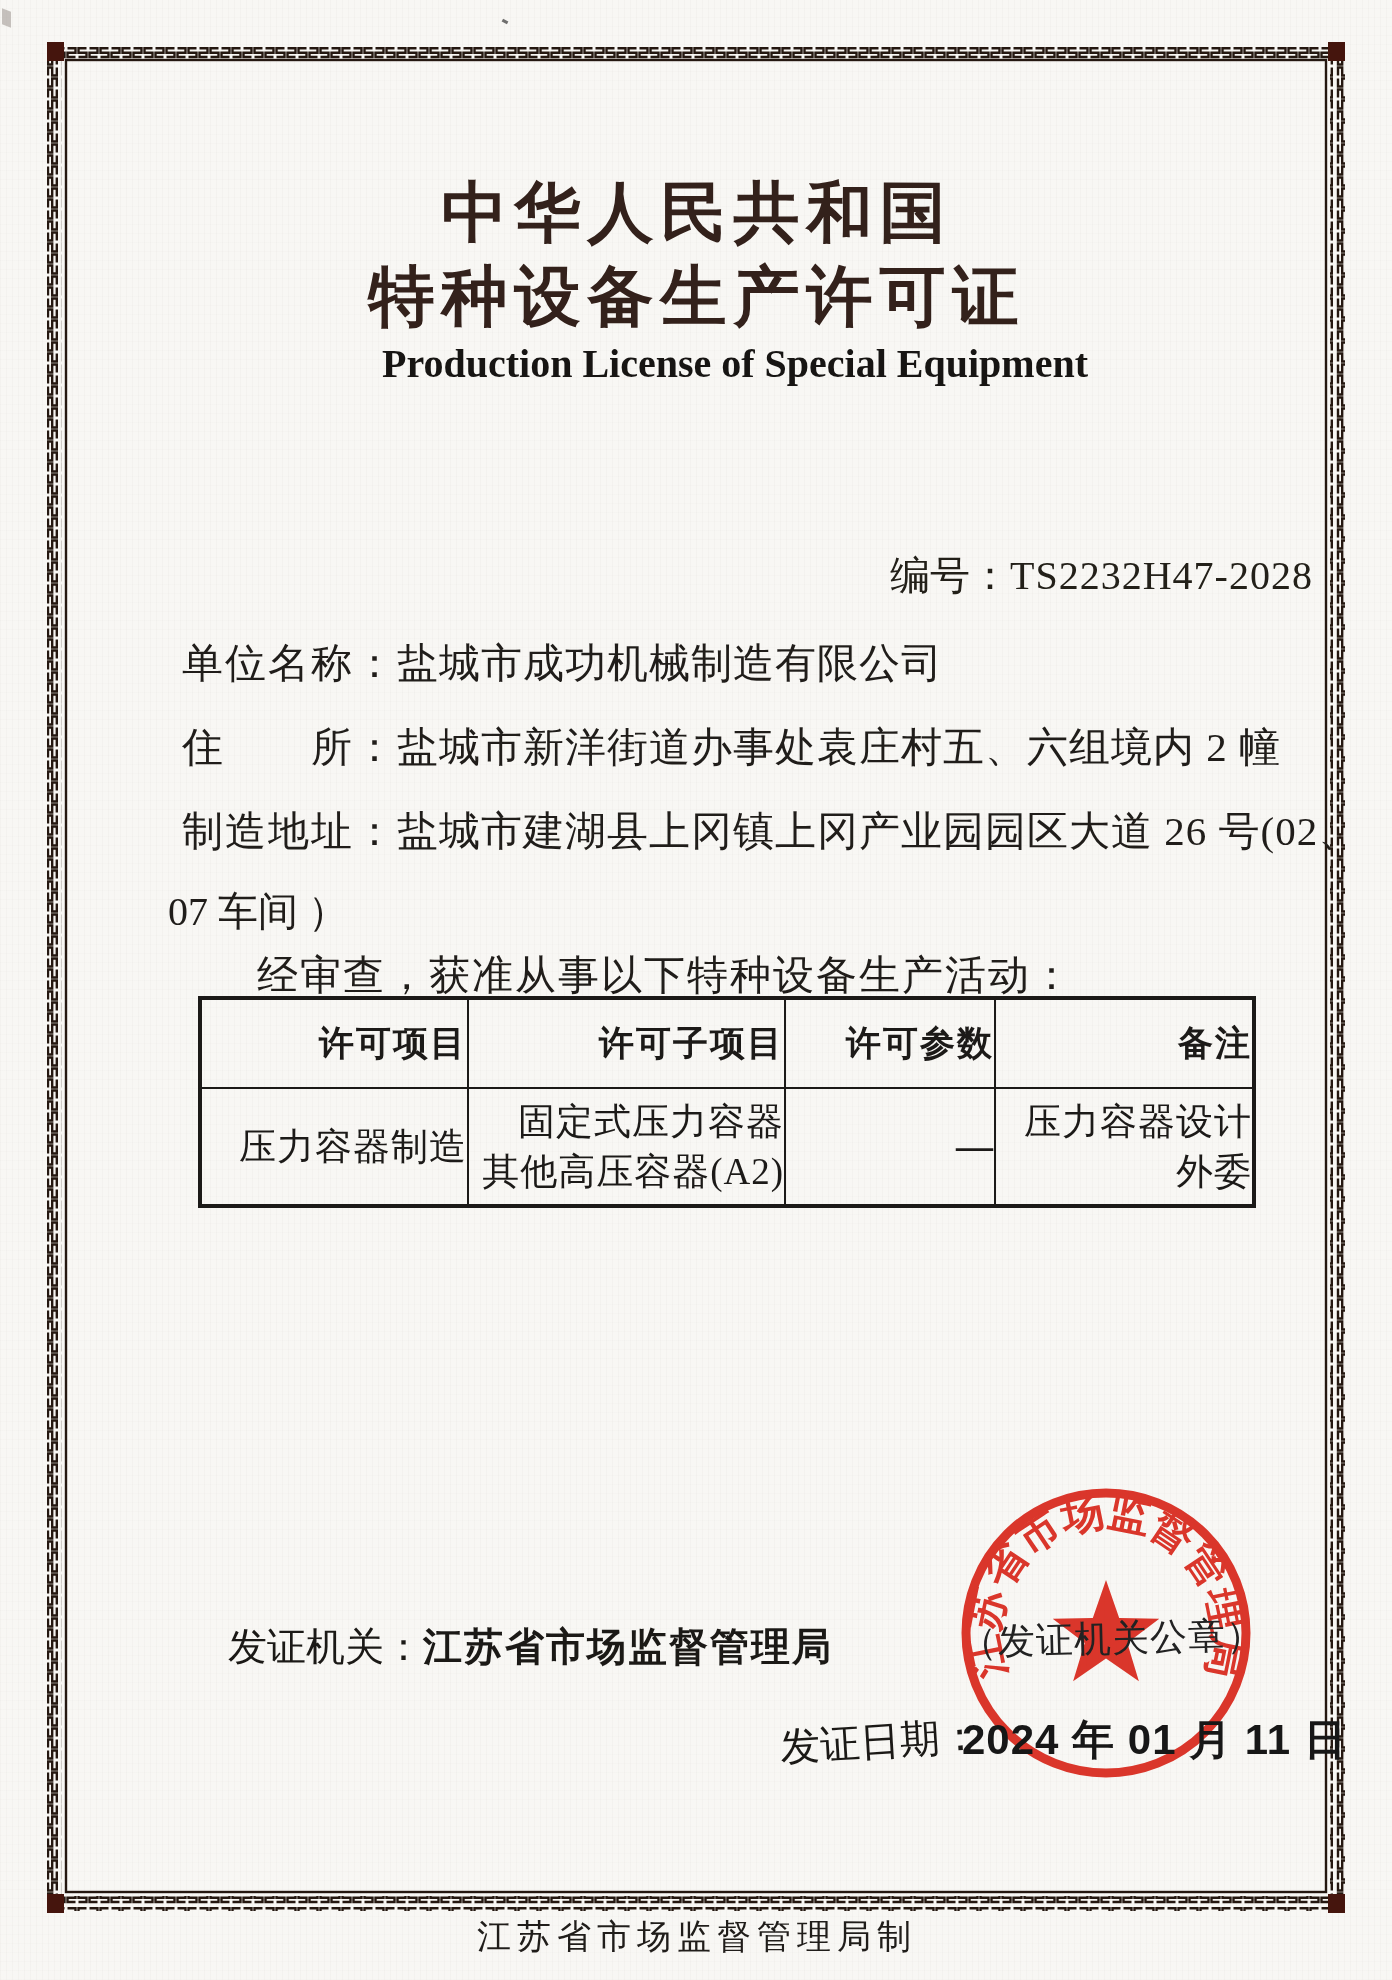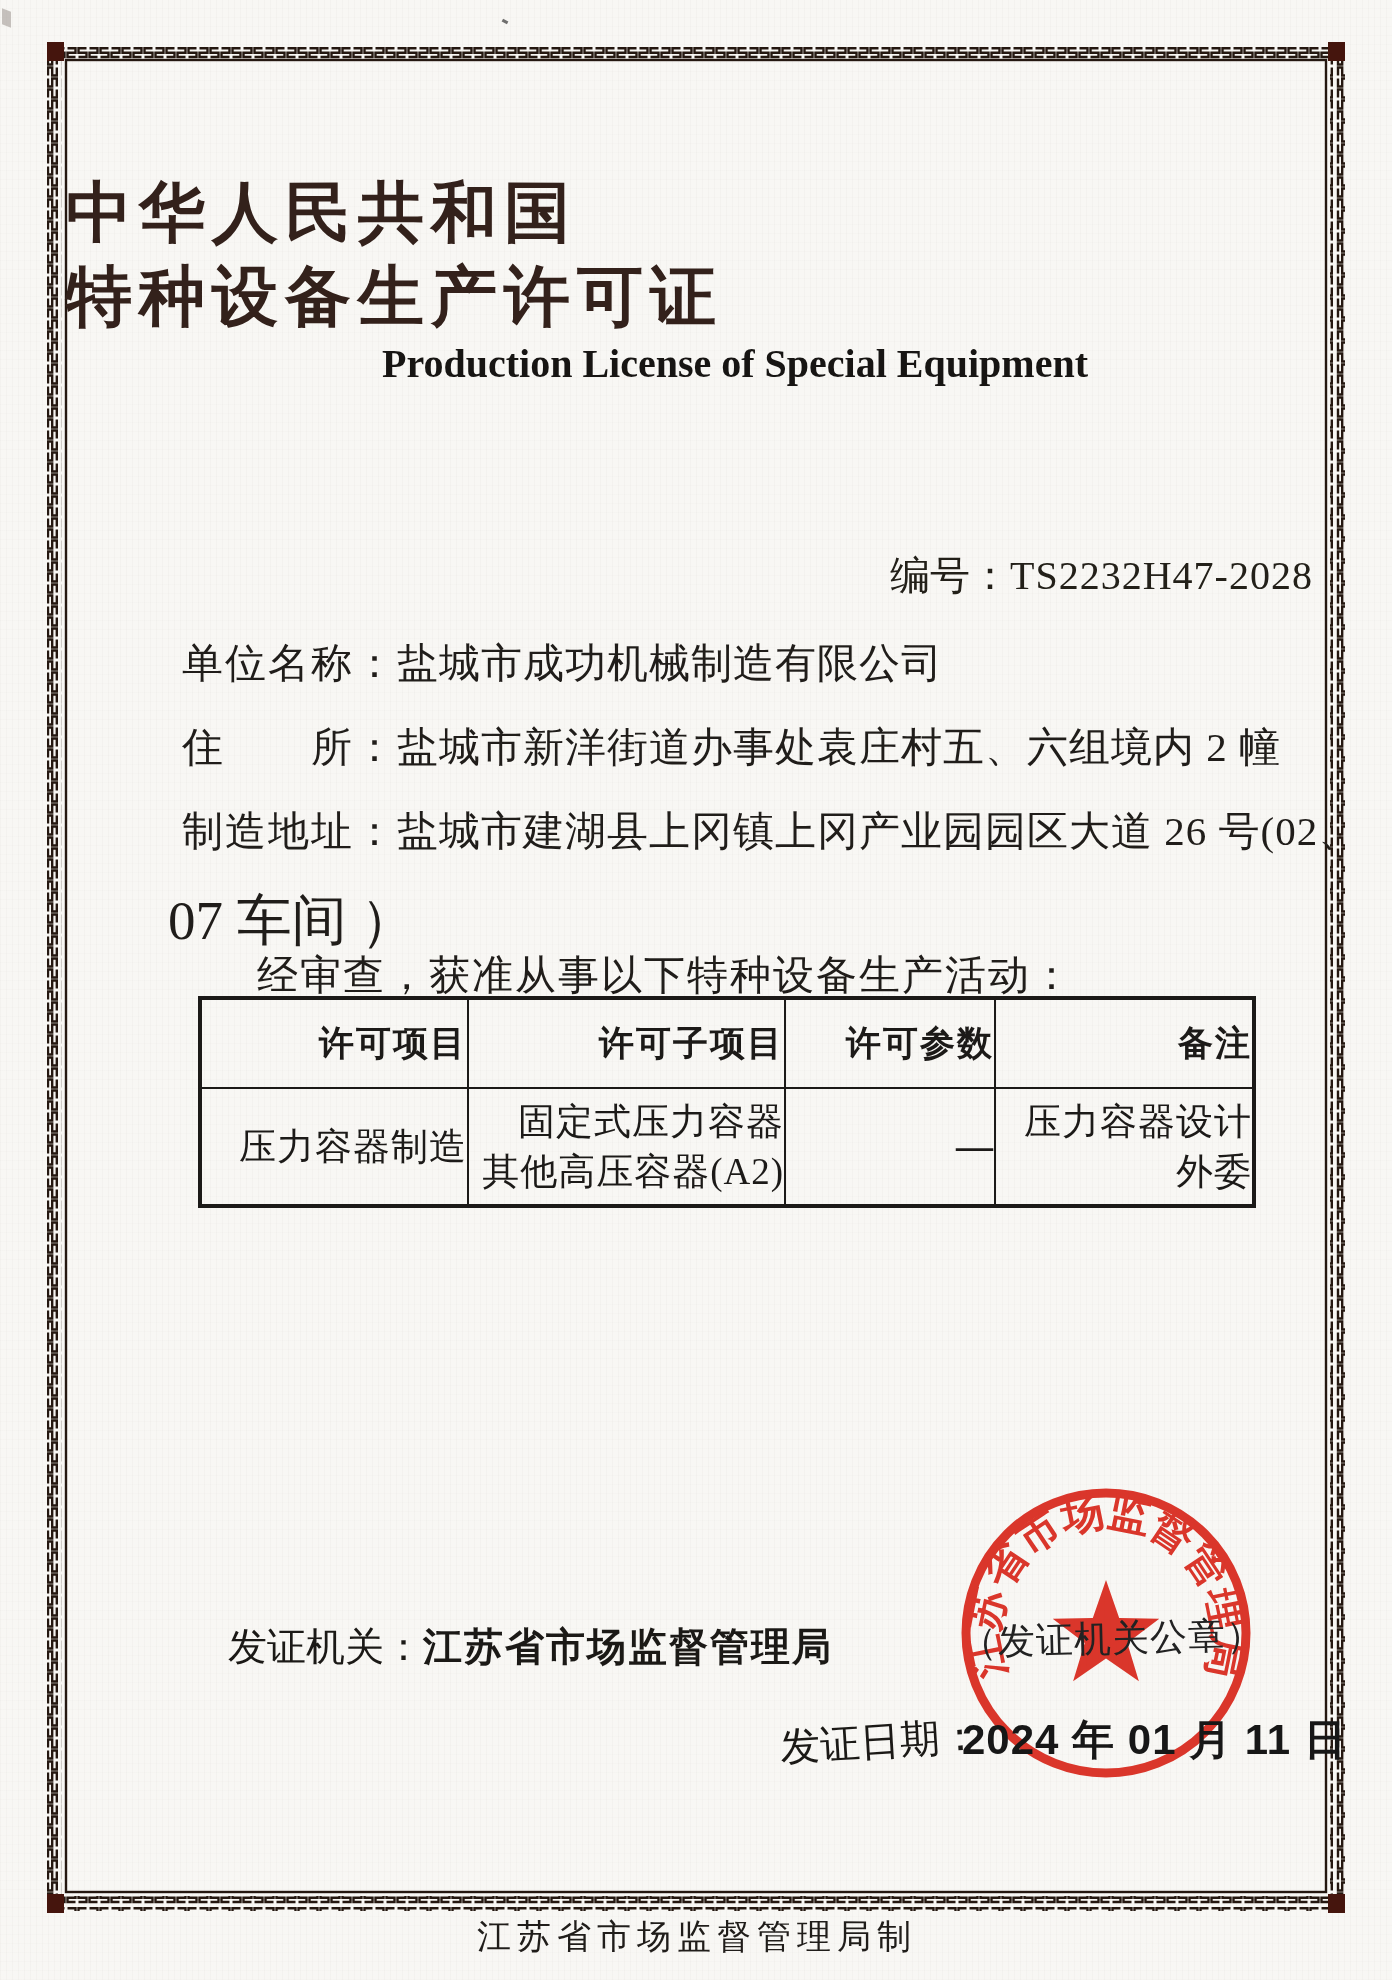--- a/index.html
+++ b/index.html
@@ -8,29 +8,29 @@
     position:relative; width:1392px; height:1980px; overflow:hidden;
     background:#f8f7f4;
     background-image:
       repeating-linear-gradient(90deg, rgba(120,110,100,0.035) 0 1px, transparent 1px 6px),
       repeating-linear-gradient(0deg, rgba(120,110,100,0.02) 0 1px, transparent 1px 9px);
     font-family:"Liberation Serif", serif;
     color:#1d1a18;
   }
   .abs{ position:absolute; }
   .border-svg{ position:absolute; left:0; top:0; z-index:1; }
-  .title-zh{ left:66px; width:1262px; text-align:left; font-weight:bold;
+  .title-zh{ left:66px; width:1262px; text-align:center; font-weight:bold;
              font-size:66px; letter-spacing:7px; color:#33211b; z-index:3; }
   .title-en{ left:66px; width:1338px; text-align:center; font-weight:bold;
              font-size:40px; color:#171513; z-index:3; }
   .license-no{ left:890px; top:548px; font-size:40px; color:#232019; z-index:3; white-space:nowrap; }
   .license-no .val{ letter-spacing:1px; }
   .field{ left:182px; font-size:41px; color:#201d1a; z-index:3; white-space:nowrap; letter-spacing:1px; }
   .field .flabel{ letter-spacing:2px;margin-top:30px; }
-  .cont-line{ left:168px; font-size:55px; color:#201d1a; z-index:3; white-space:nowrap; }
+  .cont-line{ left:168px; font-size:40px; color:#201d1a; z-index:3; white-space:nowrap; }
   .approval{ left:257px; top:948px; font-size:41px; letter-spacing:2px; color:#201d1a; z-index:3; }
   .lic-table{ position:absolute; left:198px; top:996px; width:1054px; z-index:3;
               border-collapse:collapse; border:4px solid #1c1a18; table-layout:fixed;
               font-family:"Liberation Serif", serif; color:#1c1a18; }
   .lic-table th, .lic-table td{ border:2.5px solid #1c1a18; text-align:right; vertical-align:middle; }
   .lic-table th{ height:90px; font-size:35px; font-weight:600; letter-spacing:2px; }
   .lic-table td{ height:118px; font-size:37px; letter-spacing:1px; }
   .lic-table td .two-line div{ line-height:1.35; }
   .dash-cell{ font-size:46px; font-weight:bold; }
   .footer-line{ z-index:3; white-space:nowrap; }

